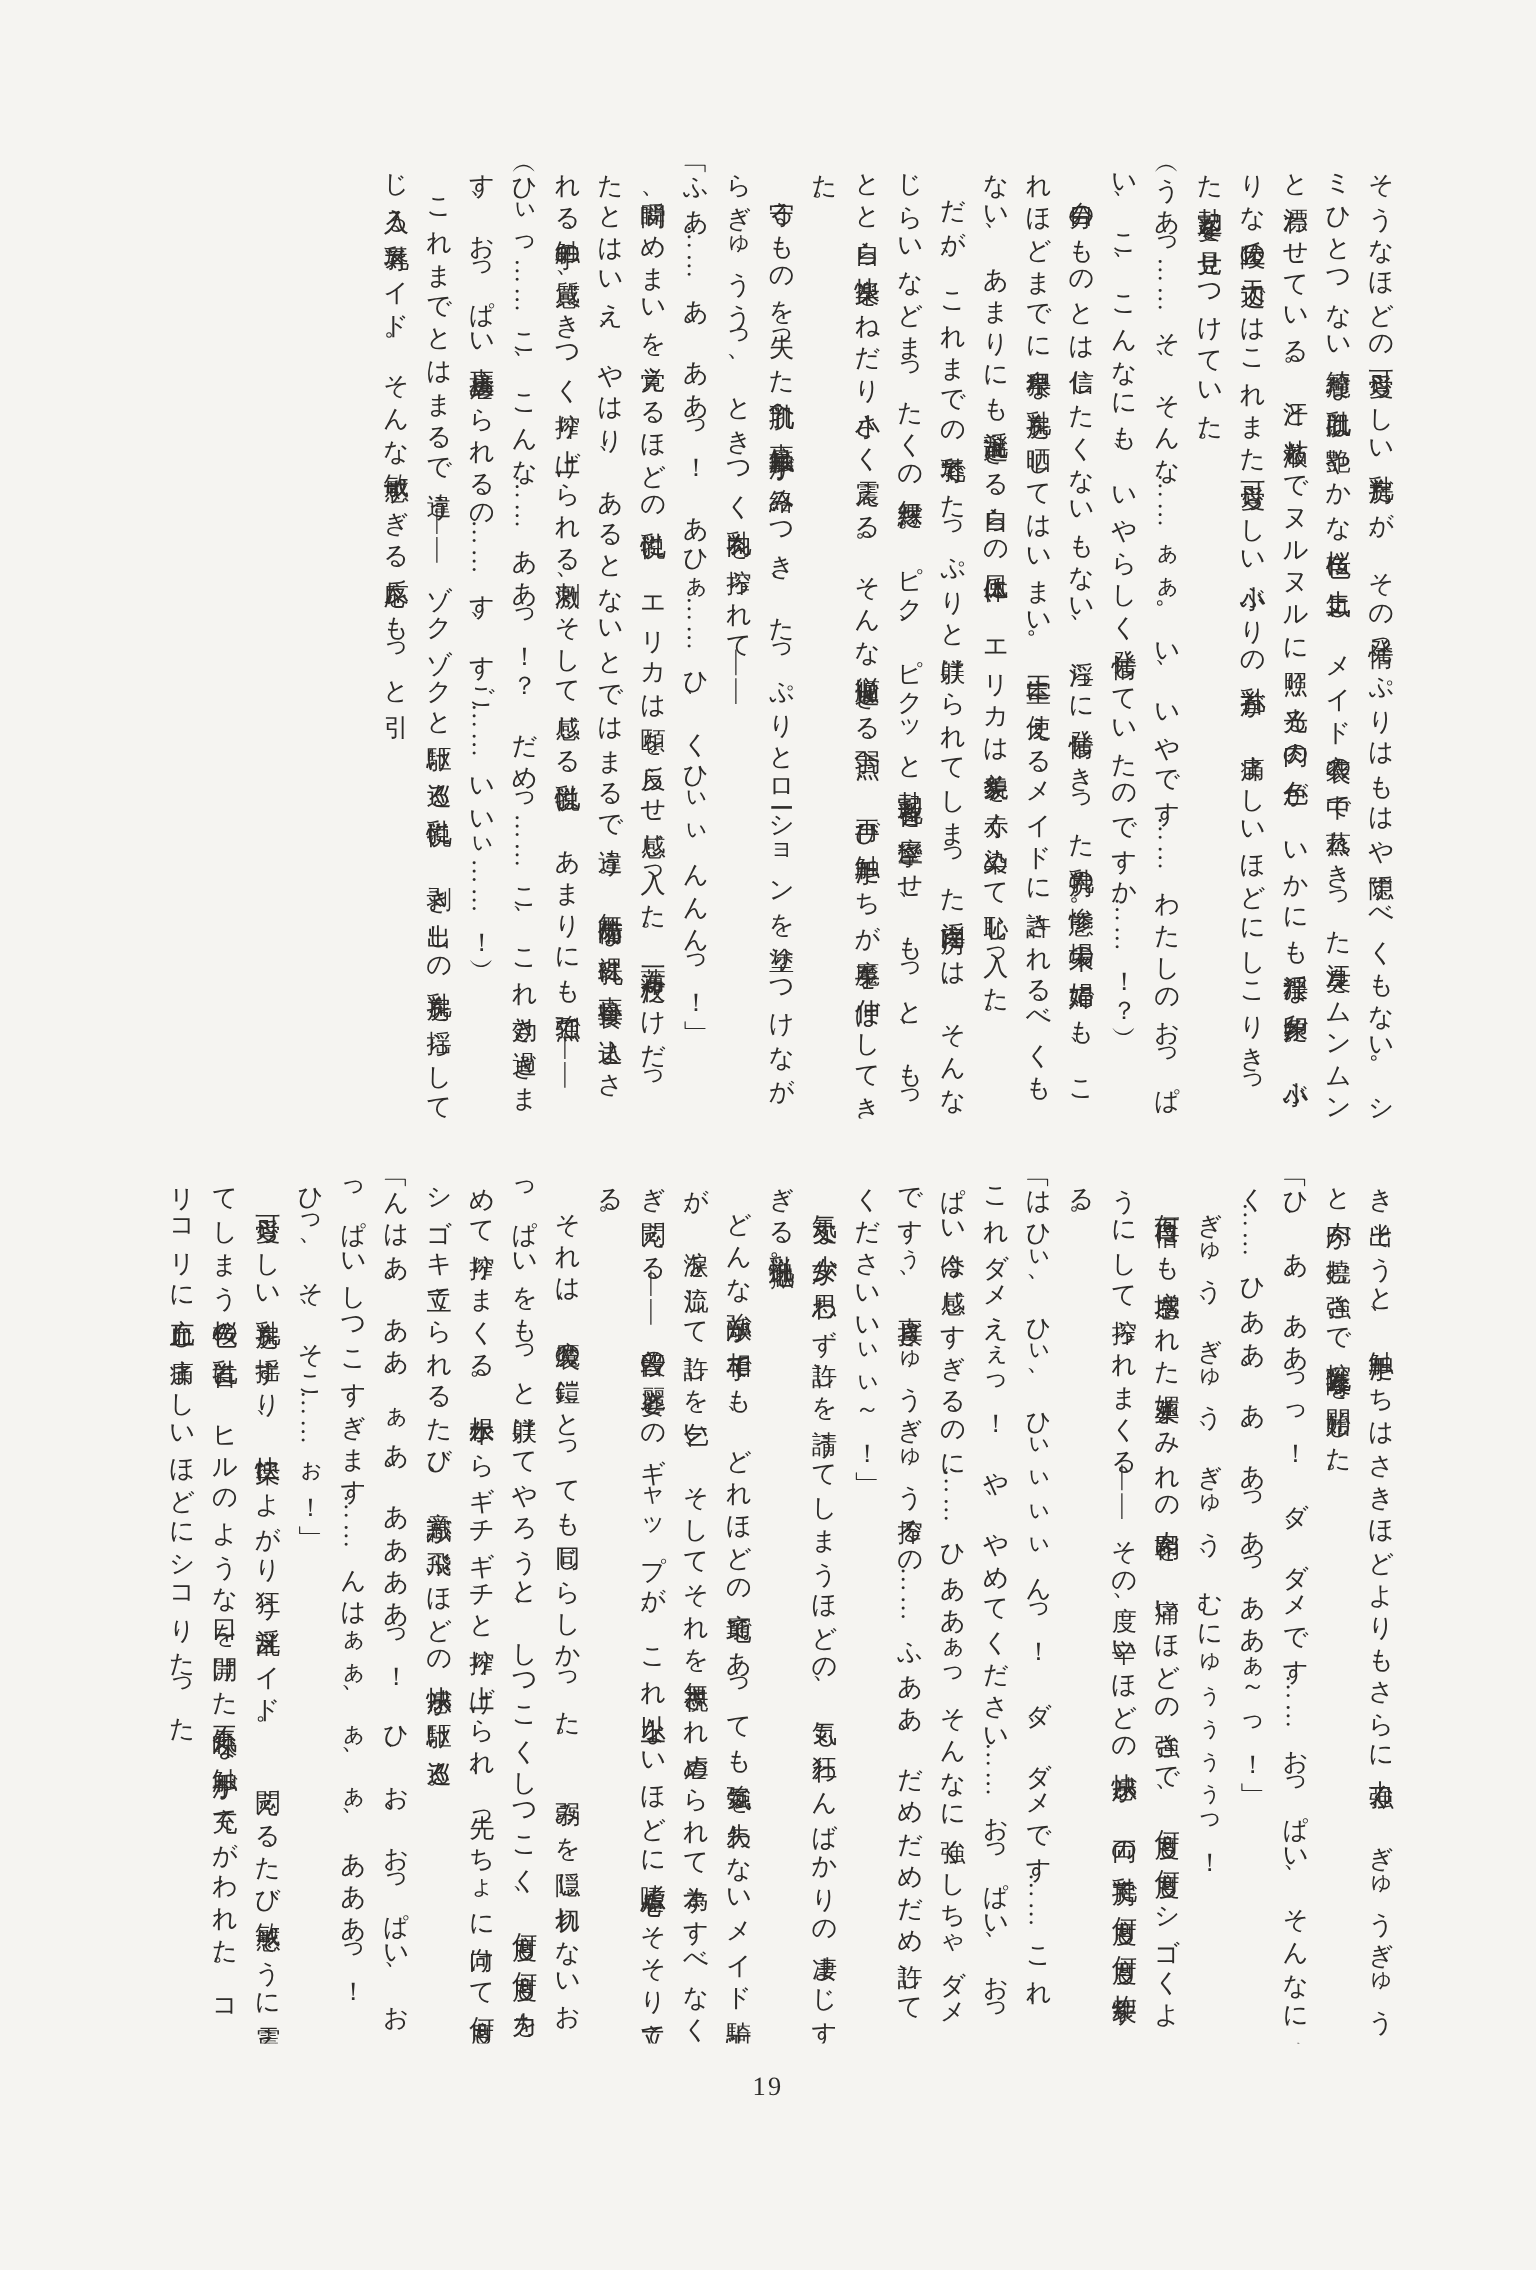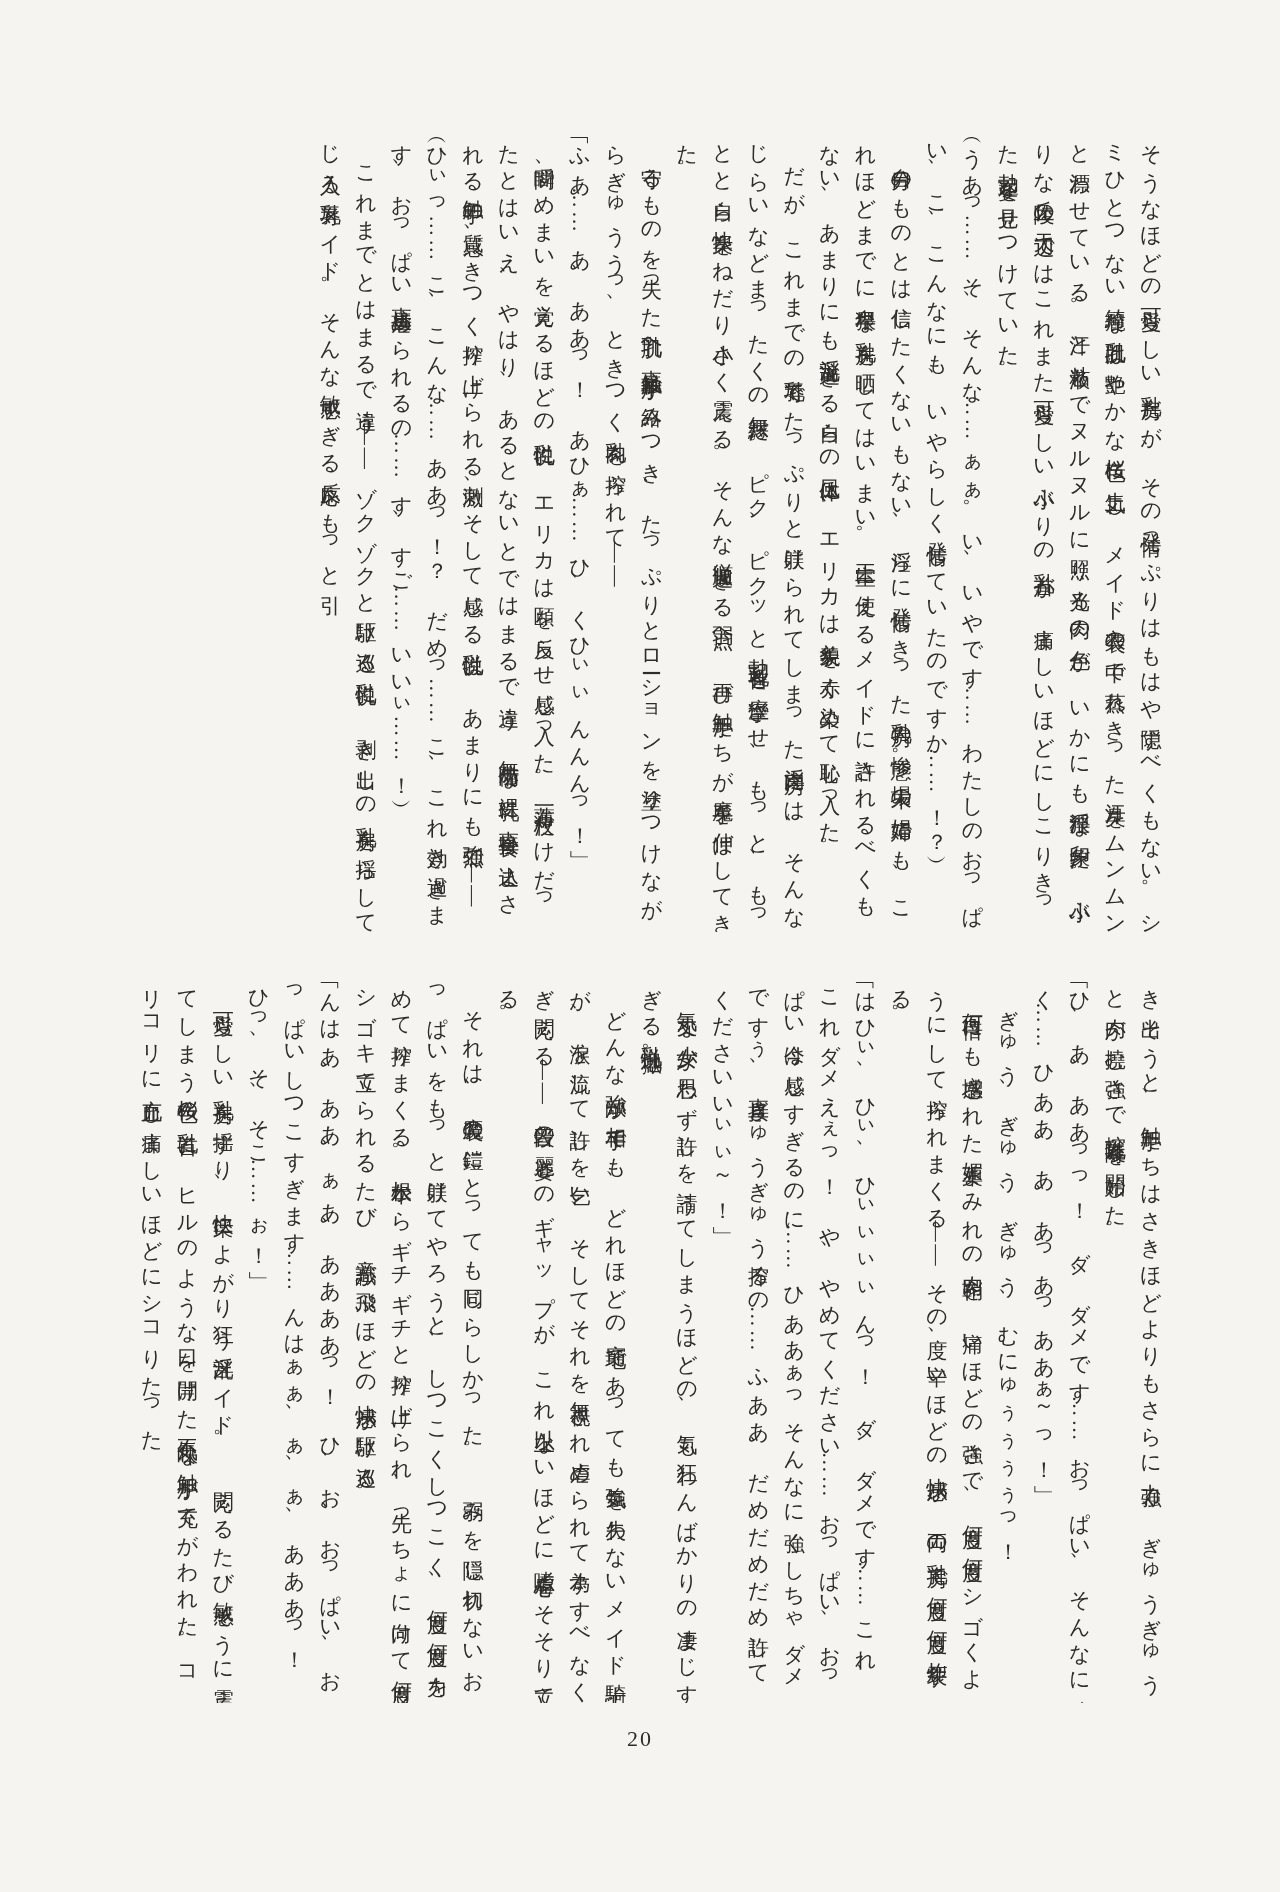--- a/index.html
+++ b/index.html
@@ -73,14 +73,14 @@
       <p class="para">「ひ、あ、ああっっ！　ダ、ダメです……おっぱい、そんなに強く……ひああ、あ、あっあっああぁ～っ！」</p>
       <p class="para indent">ぎゅう、ぎゅう、ぎゅう、むにゅぅぅぅぅっ！</p>
       <p class="para indent">何百倍にも増感された媚薬まみれの肉鞘を、痛いほどの強さで、何度も何度もシゴくようにして搾られまくる——その度、辛いほどの快感が、両の乳房で何度も何度も炸裂する。</p>
       <p class="para">「はひぃ、ひぃ、ひぃぃぃぃんっ！　ダ、ダメです……これ、これダメえぇっ！　や、やめてください……おっぱい、おっぱい今は感じすぎるのに……ひああぁっそんなに強くしちゃダメですぅ、直接ぎゅうぎゅう搾るの……ふああ、だめだめだめ許してくださいいぃぃ～！」</p>
       <p class="para indent">気丈な少女が思わず許しを請うてしまうほどの、気も狂わんばかりの凄まじすぎる乳悦地獄。</p>
       <p class="para indent">どんな強敵が相手でも、どれほどの窮地であっても強気を失わないメイド騎士が、涙を流して許しを乞い、そしてそれを無視され虐められて為すすべなく喘ぎ悶える——普段の麗姿とのギャップが、これ以上ないほどに嗜虐心をそそり立てる。</p>
       <p class="para indent">それは、魔装の鎧にとっても同じらしかった。　弱みを隠し切れないおっぱいをもっと躾けてやろうと、しつこくしつこく、何度も何度も力を込めて搾りまくる。根本からギチギチと搾り上げられ、先っちょに向けて何度もシゴキ立てられるたび、意識が飛ぶほどの快感が駆け巡る。</p>
       <p class="para">「んはあ、ああ、ぁあ、ああああっ！　ひ、お、おっぱい、おっぱいしつこすぎます……んはぁぁ、ぁ、ぁ、あああっ！　ひっ、そ、そこ……ぉ！」</p>
       <p class="para indent">可愛らしい乳房を揺すり、快楽によがり狂う淫乱メイド。　悶えるたび敏感そうに震えてしまう桜色の乳首に、ヒルのような口を開けた不気味な触手が充てがわれた。コリコリに充血し痛ましいほどにシコりたった</p>
     </div>
-  <div class="page-number">20</div>
+  <div class="page-number">19</div>
 </div>
 
 </body></html>

